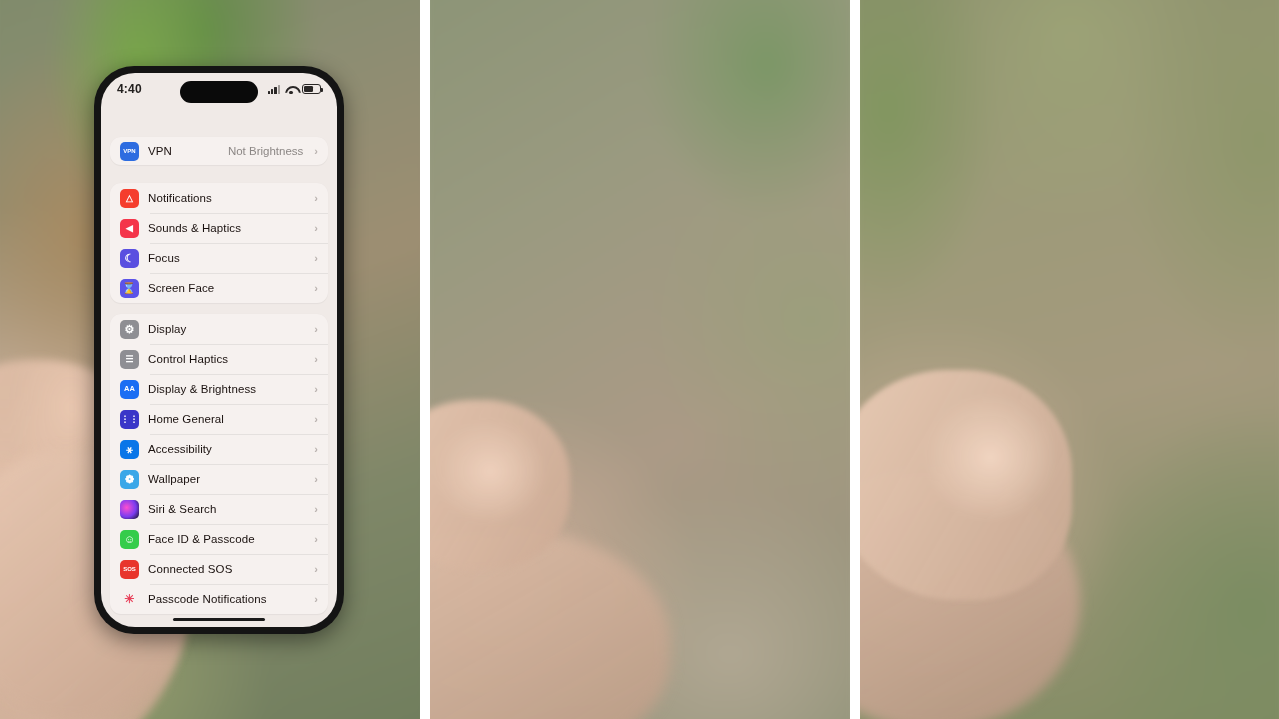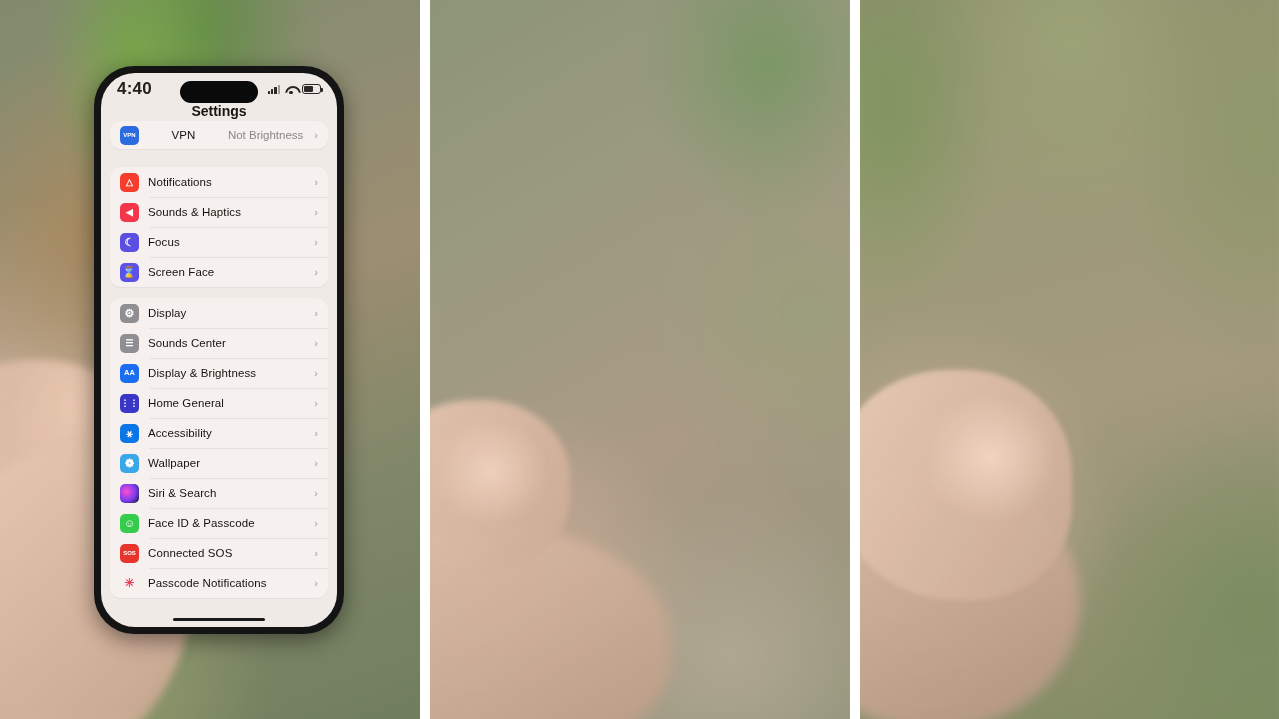--- a/index.html
+++ b/index.html
@@ -112,21 +112,21 @@
   .island { position:absolute; background:#0a0a0a; border-radius:22px; z-index:12; }
   .island1 { left:50%; transform:translateX(-50%); top:8px; width:78px; height:22px; }
 
   .home-indicator { position:absolute; left:50%; transform:translateX(-50%);
     background:#1a1a1a; border-radius:3px; z-index:14; }
 
   
   .p1-screen { background:#f0eae7; }
   .statusbar { position:absolute; top:0; left:0; right:0; height:32px; z-index:11;
     display:flex; align-items:center; justify-content:space-between; padding:0 16px;
-    font-size:17px; font-weight:700; color:#23201f; letter-spacing:.2px; }
+    font-size:12px; font-weight:700; color:#23201f; letter-spacing:.2px; }
   .sb-right { display:flex; align-items:center; gap:5px; }
 
   .bars { display:flex; align-items:flex-end; gap:1.2px; height:9px; }
   .bars i { width:2.2px; background:#2a2726; border-radius:.5px; display:block; }
   .bars i:nth-child(1){height:3px}.bars i:nth-child(2){height:5px}
   .bars i:nth-child(3){height:7px}.bars i:nth-child(4){height:9px; opacity:.4}
   .wifi { width:12px; height:9px; position:relative; }
   .wifi::before { content:""; position:absolute; left:0; top:1px; width:12px; height:12px;
     border:2.2px solid #2a2726; border-radius:50%;
     clip-path:polygon(0 0,100% 0,100% 46%,0 46%); }
@@ -148,21 +148,21 @@
     position:relative; }
   .row + .row::before { content:""; position:absolute; left:40px; right:0; top:0;
     height:1px; background:rgba(0,0,0,.07); }
   .ico { width:19px; height:19px; border-radius:5px; flex:none;
     display:flex; align-items:center; justify-content:center;
     font-size:9px; font-weight:800; color:#fff; line-height:1; overflow:hidden; }
   .rlabel { flex:1; font-size:11.5px; color:#19100e; letter-spacing:.1px; }
   .rval { font-size:11.5px; color:#8c8785; }
   .chev { color:#b9b2af; font-size:11px; font-weight:600; margin-left:2px; }
 
-  .vpn-grp { margin-top:0;text-align:center; }
+  .vpn-grp { margin-top:16px; }
   .vpn-grp .row { height:28px; }
 </style>
 </head>
 <body>
 
 <div class="stage">
 
   <div class="panel panel1">
     <div class="bg bg1"></div>
     <div class="hand hand1"></div>
@@ -181,21 +181,20 @@
                 <i></i>
               </span>
             <span class="wifi"></span>
             <span class="batt">
                 <i></i>
               </span>
           </span>
         </div>
         <div class="island island1"></div>
 
-        <div class="nav-title">Settings</div>
 
         <div class="p1-list">
 
           <div class="grp vpn-grp">
             <div class="row">
               <span class="ico" style="background:#2d6ce0;font-size:6px;">VPN</span>
               <span class="rlabel">VPN</span>
               <span class="rval">Not Brightness</span>
               <span class="chev">›</span>
             </div>
@@ -225,21 +224,21 @@
           </div>
 
           <div class="grp">
             <div class="row">
               <span class="ico" style="background:#8e8e93;font-size:11px;">⚙</span>
               <span class="rlabel">Display</span>
               <span class="chev">›</span>
             </div>
             <div class="row">
               <span class="ico" style="background:#8e8e93;font-size:9px;">☰</span>
-              <span class="rlabel">Sounds Center</span>
+              <span class="rlabel">Control Haptics</span>
               <span class="chev">›</span>
             </div>
             <div class="row">
               <span class="ico" style="background:#1b6ef3;font-size:7.5px;">AA</span>
               <span class="rlabel">Display &amp; Brightness</span>
               <span class="chev">›</span>
             </div>
             <div class="row">
               <span class="ico" style="background:#3a36c8;font-size:9px;">⋮⋮</span>
               <span class="rlabel">Home General</span>

